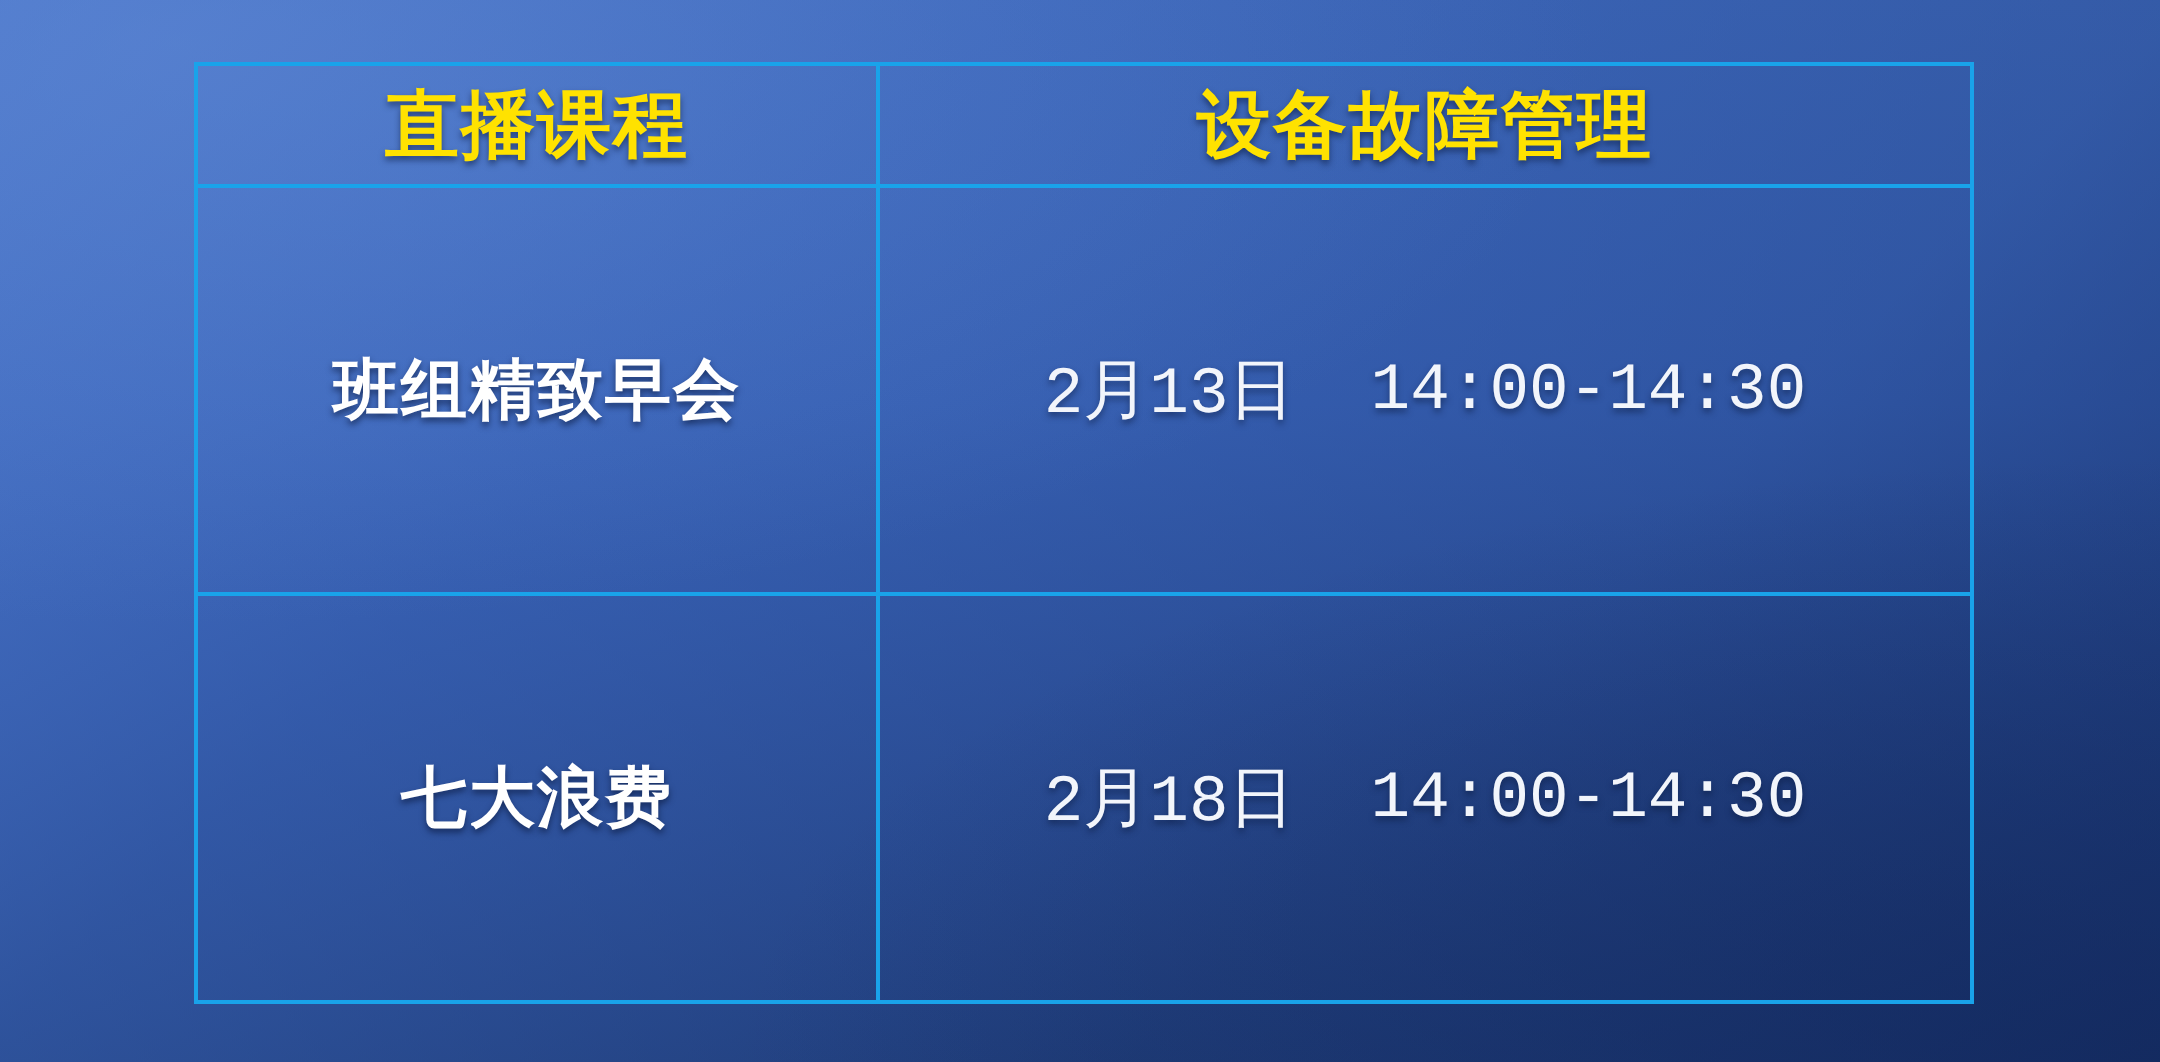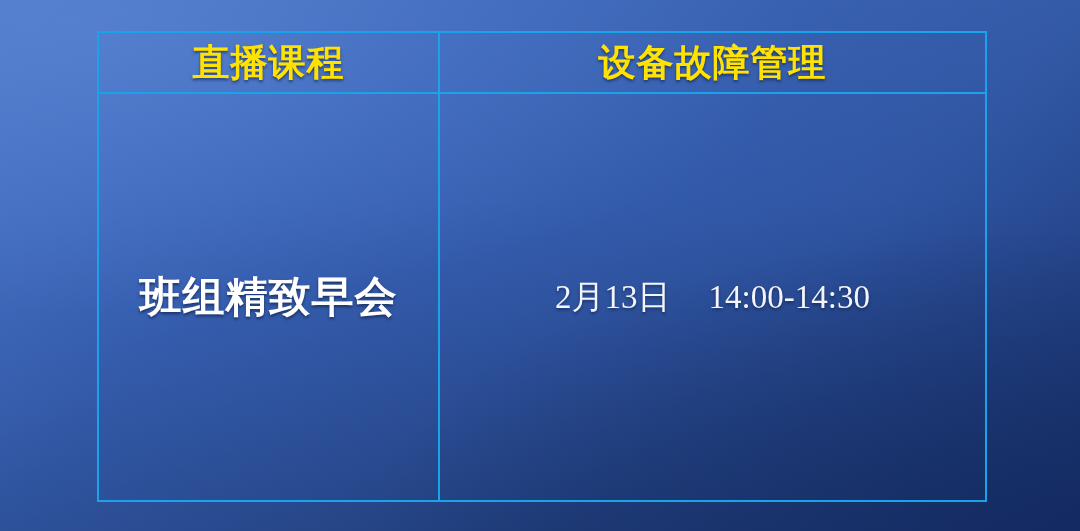--- a/index.html
+++ b/index.html
@@ -6,21 +6,21 @@
   html, body {
     margin: 0;
     padding: 0;
     background: #2f55a4;
   }
   #stage {
     position: relative;
     width: 1080px;
     height: 531px;
     overflow: hidden;
-    font-family: Liberation Serif, serif;
+    font-family: Liberation Mono, monospace;
     
     background-color: #3560b4;
     background-image:
       linear-gradient(135deg, rgba(74,117,201,0.95) 0%, rgba(58,99,184,0.55) 32%, rgba(32,60,126,0.35) 68%, rgba(24,50,110,0.85) 100%),
       linear-gradient(180deg, #3f6bbd 0%, #3762b6 38%, #2c5099 66%, #1f3d77 100%);
   }
   
   #stage::after {
     content: "";
     position: absolute;
@@ -60,21 +60,21 @@
     font-size: 37px;
     font-weight: bold;
     letter-spacing: 1px;
     text-shadow: 0 2px 3px rgba(8,22,56,0.55);
   }
 
   .body-row td { height: 68px; }
 
   .course-cell {
     color: #ffffff;
-    font-size: 42px;
+    font-size: 33px;
     font-weight: bold;
     letter-spacing: 1px;
     text-shadow: 0 2px 3px rgba(8,22,56,0.6);
   }
 
   .when-cell {
     color: #f2f5fb;
     font-size: 33px;
     font-weight: normal;
     text-shadow: 0 2px 3px rgba(8,22,56,0.5);
@@ -115,17 +115,26 @@
             <span class="when-date">2月13日</span>
             <span class="when-time">14:00-14:30</span>
           </span>
         </td>
       </tr>
 
 
 
 
 
+      <tr class="body-row">
+        <td class="course-cell">七大浪费</td>
+        <td class="when-cell">
+          <span class="when-inner">
+            <span class="when-date">2月18日</span>
+            <span class="when-time">14:00-14:30</span>
+          </span>
+        </td>
+      </tr>
 
     </tbody>
   </table>
 
 </div>
 
 </body></html>

